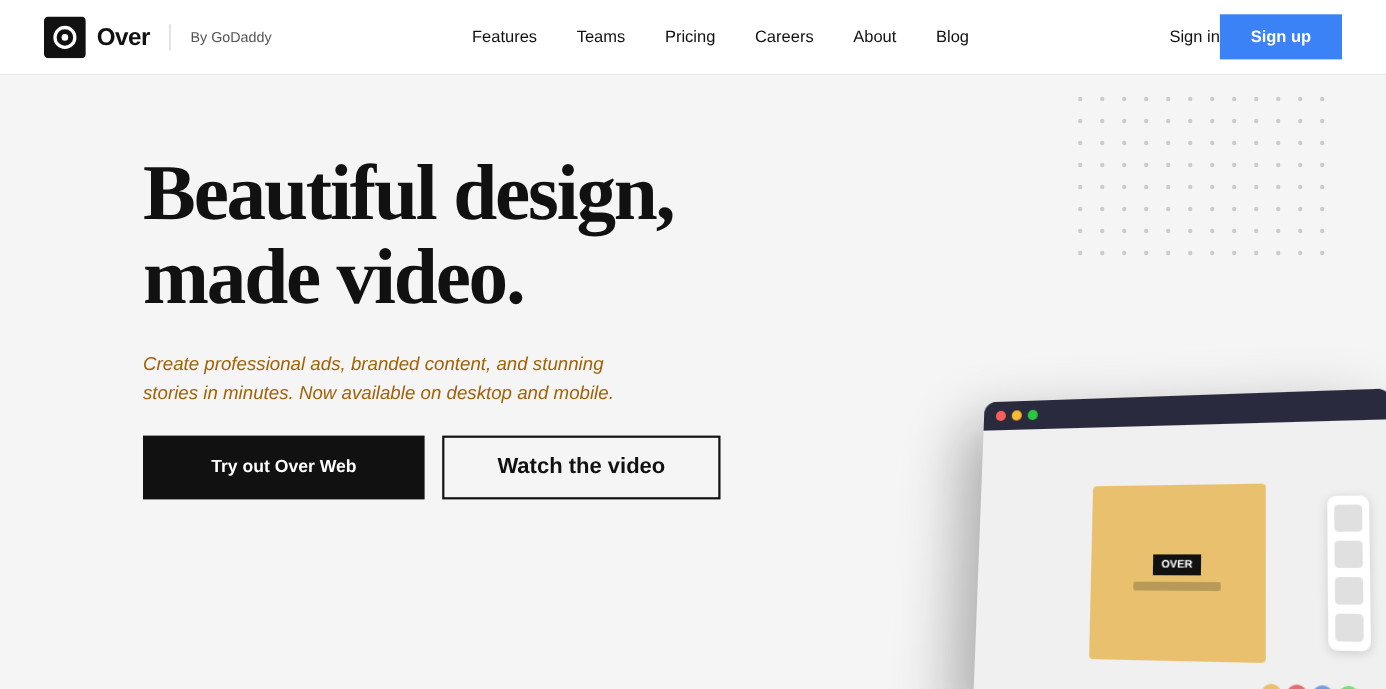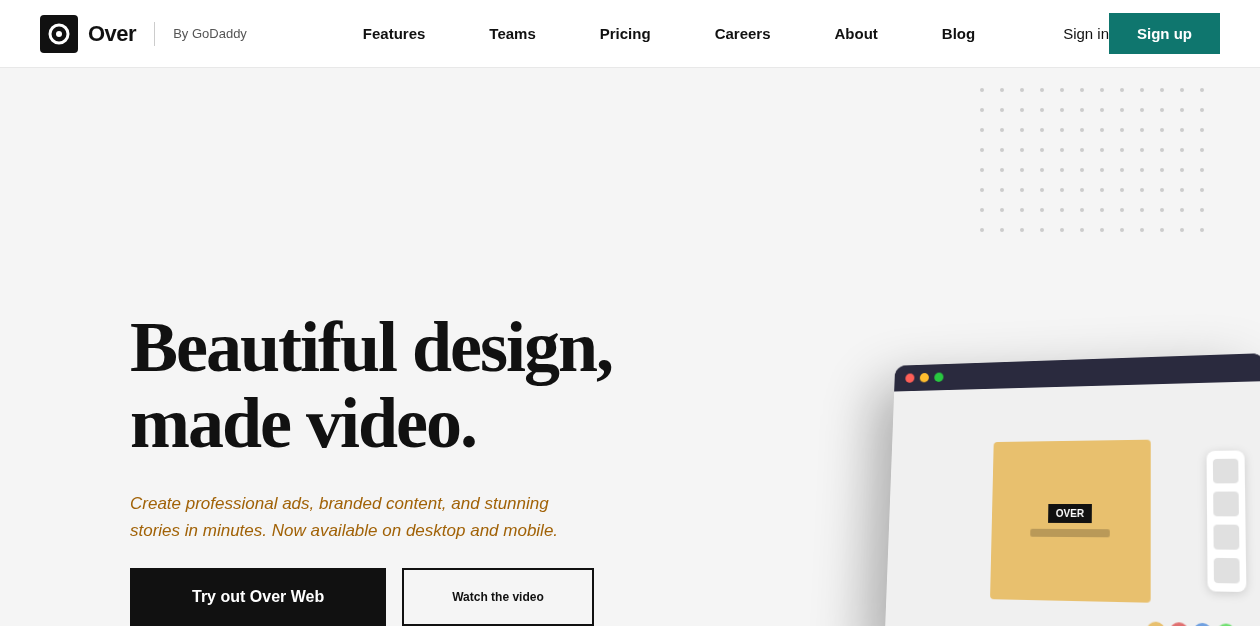--- a/index.html
+++ b/index.html
@@ -62,53 +62,52 @@
       display: flex;
       align-items: center;
       gap: 36px;
       list-style: none;
     }
 
     .nav-links a {
       text-decoration: none;
       color: #111;
       font-size: 15px;
-      font-weight: 700;
-      margin-left: 28px;
+      font-weight: 400;
     }
 
     .nav-actions {
       display: flex;
       align-items: center;
     }
 
     .sign-in {
       font-size: 15px;
       font-weight: 500;
       color: #111;
       cursor: pointer;
       background: none;
       border: none;
     }
 
     .sign-up {
-      background: #0f766e;
+      background: #3b82f6;
       color: #fff;
       font-size: 15px;
       font-weight: 600;
       padding: 12px 28px;
       border: none;
       cursor: pointer;
     }
 
     
     .hero {
       background-color: #f5f5f5;
       display: flex;
-      align-items: flex-end;
+      align-items: flex-start;
       position: relative;
       height: calc(626px - 68px);
       overflow: hidden;
     }
 
     .hero-content {
       padding: 70px 0 0 130px;
       max-width: 700px;
       position: relative;
       z-index: 2;
@@ -145,21 +144,21 @@
       font-weight: 600;
       padding: 20px 62px;
       border: none;
       cursor: pointer;
       white-space: nowrap;
     }
 
     .btn-secondary {
       background: transparent;
       color: #111;
-      font-size: 12px;
+      font-size: 20px;
       font-weight: 600;
       padding: 8px 48px;
       border: 2px solid #111;
       cursor: pointer;
       white-space: nowrap;
     }
 
     
     .dot-grid {
       position: absolute;

